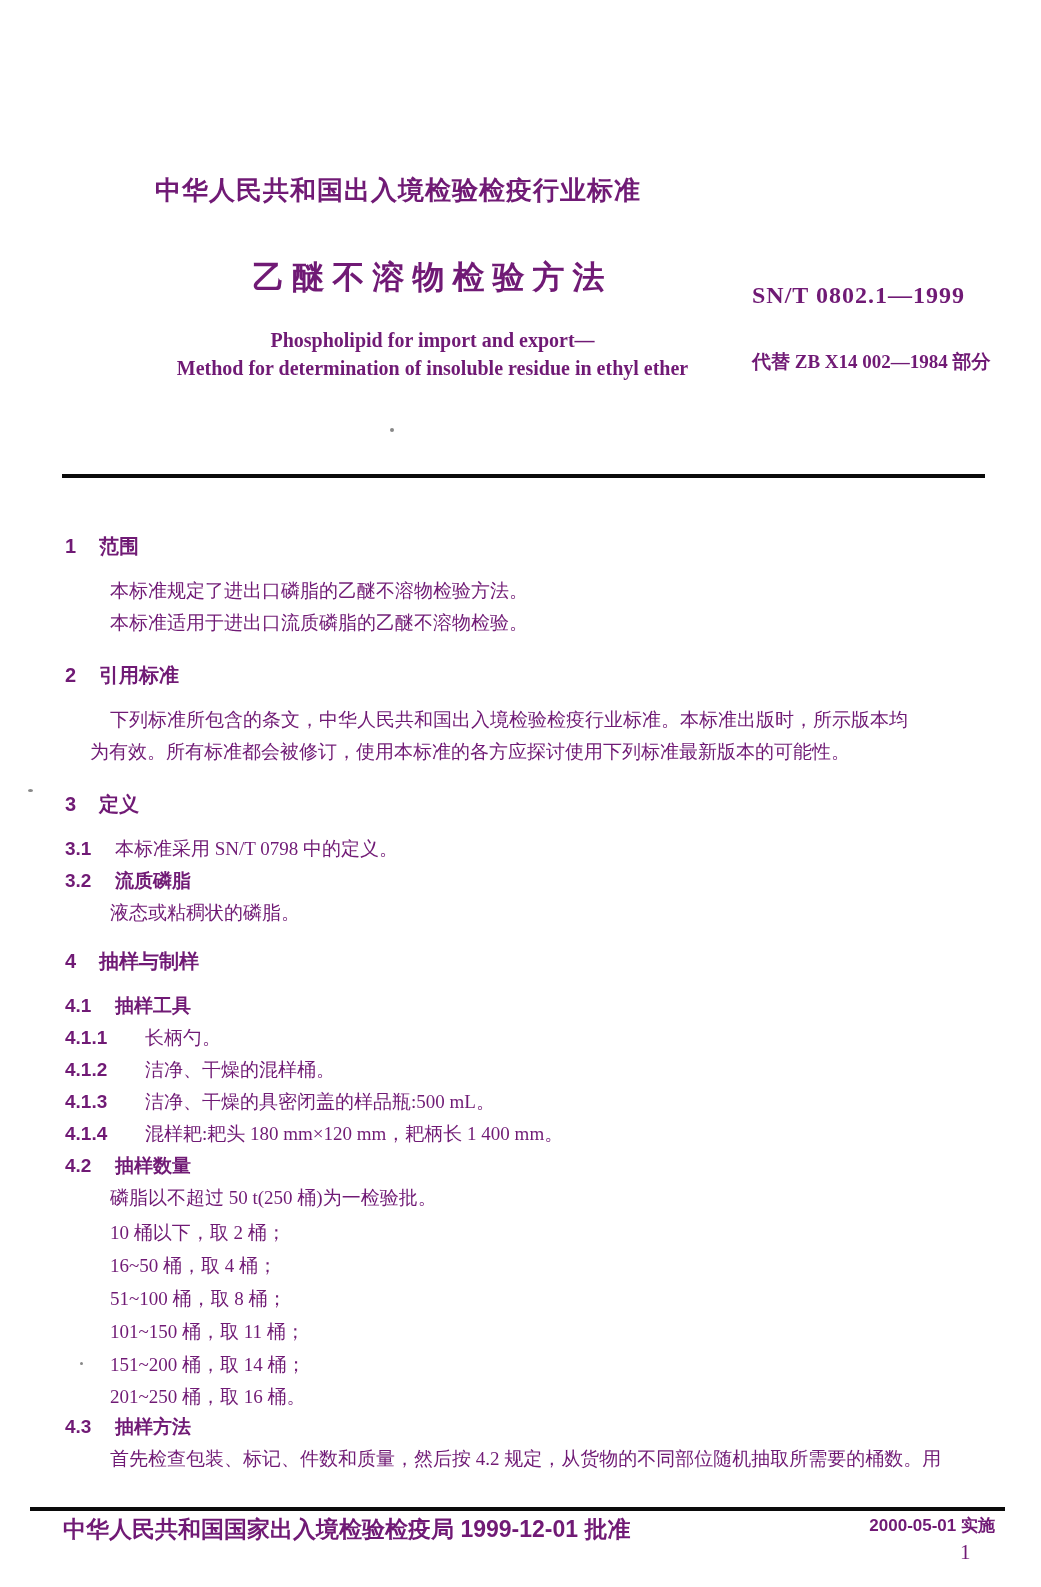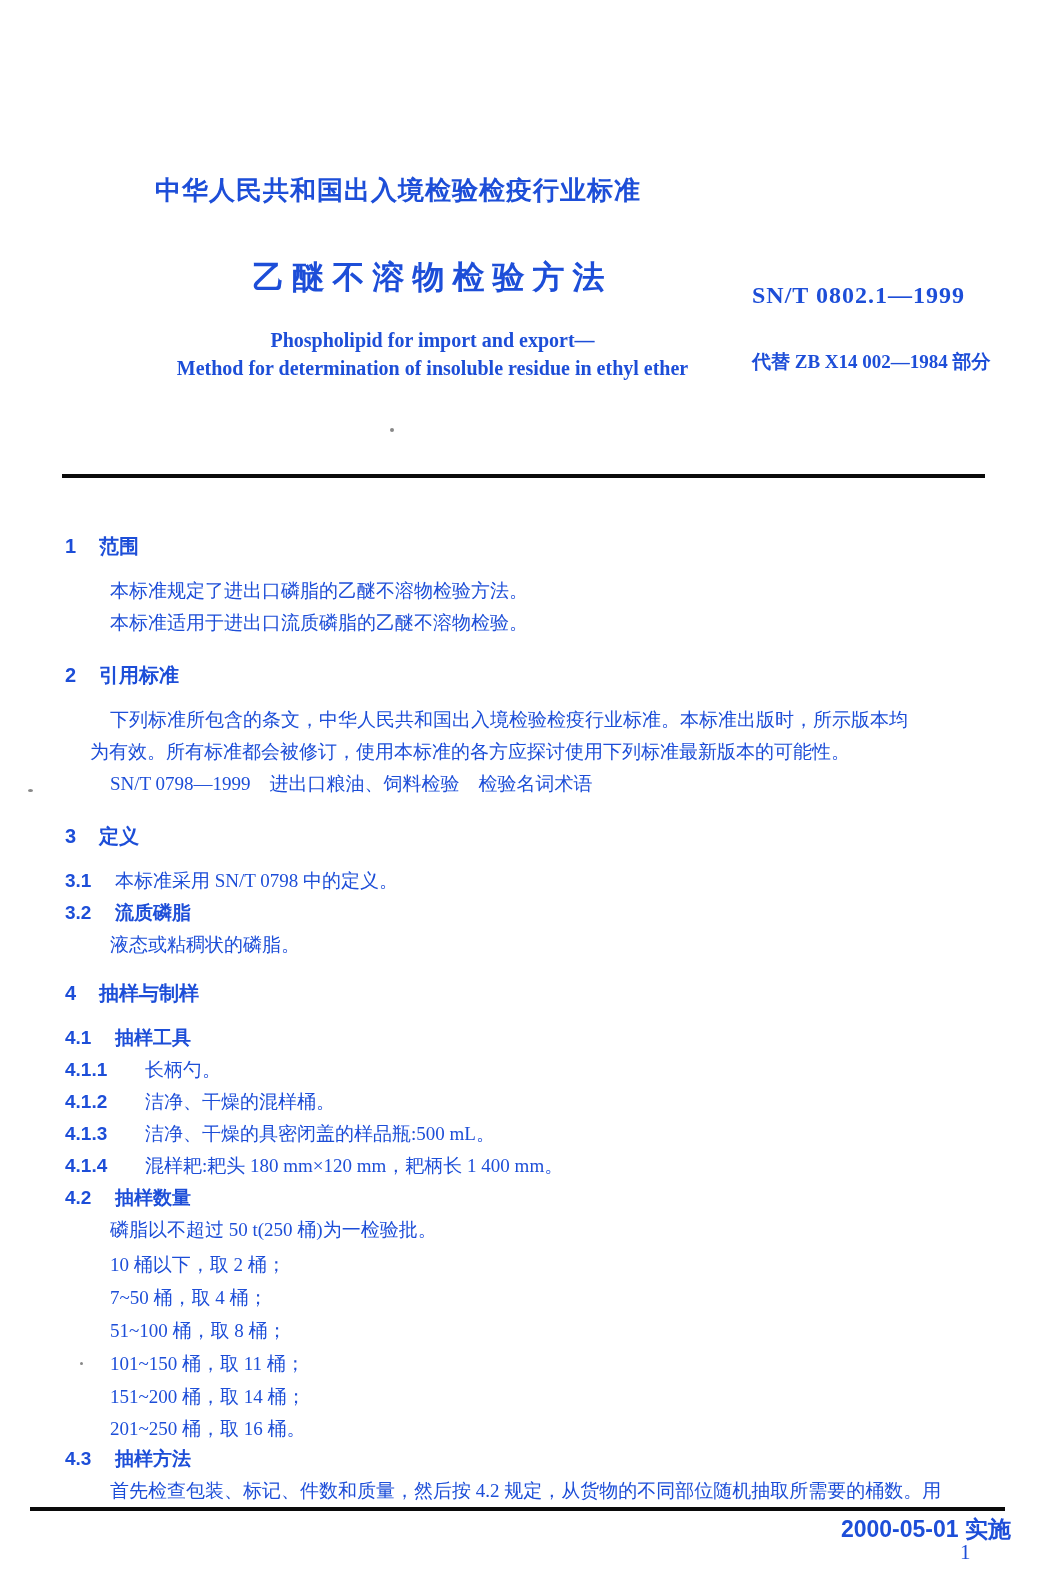--- a/index.html
+++ b/index.html
@@ -1,21 +1,21 @@
 <!DOCTYPE html>
 <html><head>
 <meta charset="utf-8">
 <style>
   html,body{margin:0;padding:0;background:#e8e8e8;}
   .page{
     position:relative;
     width:1041px;height:1587px;
     margin:0 auto;
     background:#ffffff;
-    color:#1d4ed8;
+    color:#701a75;
     font-family:"Liberation Serif","DejaVu Serif",serif;
     overflow:hidden;
   }
 
   
   .std-label{
     position:absolute;top:173px;left:155px;
     font-family:"Liberation Sans","DejaVu Sans",sans-serif;
     font-weight:bold;font-size:26px;letter-spacing:1px;
   }
@@ -59,23 +59,23 @@
   .cont{padding-left:0;margin-left:25px;}
 
   
   .rule-bottom{position:absolute;top:1507px;left:30px;width:975px;height:4px;background:#0a0a0a;}
   .approval{
     position:absolute;top:1514px;left:63px;
     font-family:"Liberation Sans","DejaVu Sans",sans-serif;
     font-weight:bold;font-size:23px;white-space:nowrap;
   }
   .implementation{
-    position:absolute;top:1514px;right:30px;
+    position:absolute;top:1514px;right:46px;
     font-family:"Liberation Sans","DejaVu Sans",sans-serif;
-    font-weight:bold;font-size:23px;white-space:nowrap;
+    font-weight:bold;font-size:17px;white-space:nowrap;
   }
   .page-num{position:absolute;top:1540px;left:960px;font-size:21px;}
 
   
   .speck{position:absolute;background:#555;border-radius:50%;opacity:.7;}
 </style>
 </head>
 <body>
 
 <div class="page">
@@ -101,21 +101,20 @@
       <span class="num">1</span><span>范围</span>
     </div>
     <div class="bl p" style="margin-top:13px">本标准规定了进出口磷脂的乙醚不溶物检验方法。</div>
     <div class="bl p">本标准适用于进出口流质磷脂的乙醚不溶物检验。</div>
 
     <div class="bl h" style="margin-top:20px">
       <span class="num">2</span><span>引用标准</span>
     </div>
     <div class="bl p" style="margin-top:13px">下列标准所包含的条文，中华人民共和国出入境检验检疫行业标准。本标准出版时，所示版本均</div>
     <div class="bl cont">为有效。所有标准都会被修订，使用本标准的各方应探讨使用下列标准最新版本的可能性。</div>
-    <div class="bl p">SN/T 0798—1999　进出口粮油、饲料检验　检验名词术语</div>
 
     <div class="bl h" style="margin-top:20px">
       <span class="num">3</span><span>定义</span>
     </div>
     <div class="bl sub" style="margin-top:13px">
       <span class="num">3.1</span><span class="txt">本标准采用 SN/T 0798 中的定义。</span>
     </div>
     <div class="bl sub boldtxt">
       <span class="num">3.2</span><span class="txt">流质磷脂</span>
     </div>
@@ -137,32 +136,33 @@
       <span class="num wide">4.1.3</span><span class="txt">洁净、干燥的具密闭盖的样品瓶:500 mL。</span>
     </div>
     <div class="bl sub">
       <span class="num wide">4.1.4</span><span class="txt">混样耙:耙头 180 mm×120 mm，耙柄长 1 400 mm。</span>
     </div>
     <div class="bl sub boldtxt">
       <span class="num">4.2</span><span class="txt">抽样数量</span>
     </div>
     <div class="bl p">磷脂以不超过 50 t(250 桶)为一检验批。</div>
     <div class="bl li" style="margin-top:3px">10 桶以下，取 2 桶；</div>
-    <div class="bl li" style="margin-top:1px">7~50 桶，取 4 桶；</div>
+    <div class="bl li" style="margin-top:1px">16~50 桶，取 4 桶；</div>
     <div class="bl li" style="margin-top:1px">51~100 桶，取 8 桶；</div>
     <div class="bl li" style="margin-top:1px">101~150 桶，取 11 桶；</div>
     <div class="bl li" style="margin-top:1px">151~200 桶，取 14 桶；</div>
     <div class="bl li">201~250 桶，取 16 桶。</div>
     <div class="bl sub boldtxt" style="margin-top:-2px">
       <span class="num">4.3</span><span class="txt">抽样方法</span>
     </div>
     <div class="bl p">首先检查包装、标记、件数和质量，然后按 4.2 规定，从货物的不同部位随机抽取所需要的桶数。用</div>
   </div>
 
   <div class="rule-bottom"></div>
+  <div class="approval">中华人民共和国国家出入境检验检疫局 1999-12-01 批准</div>
   <div class="implementation">2000-05-01 实施</div>
   <div class="page-num">1</div>
 
   <div class="speck" style="top:428px;left:390px;width:4px;height:4px;"></div>
   <div class="speck" style="top:789px;left:28px;width:5px;height:3px;"></div>
   <div class="speck" style="top:1362px;left:80px;width:3px;height:3px;"></div>
 
 </div>
 
 </body></html>

